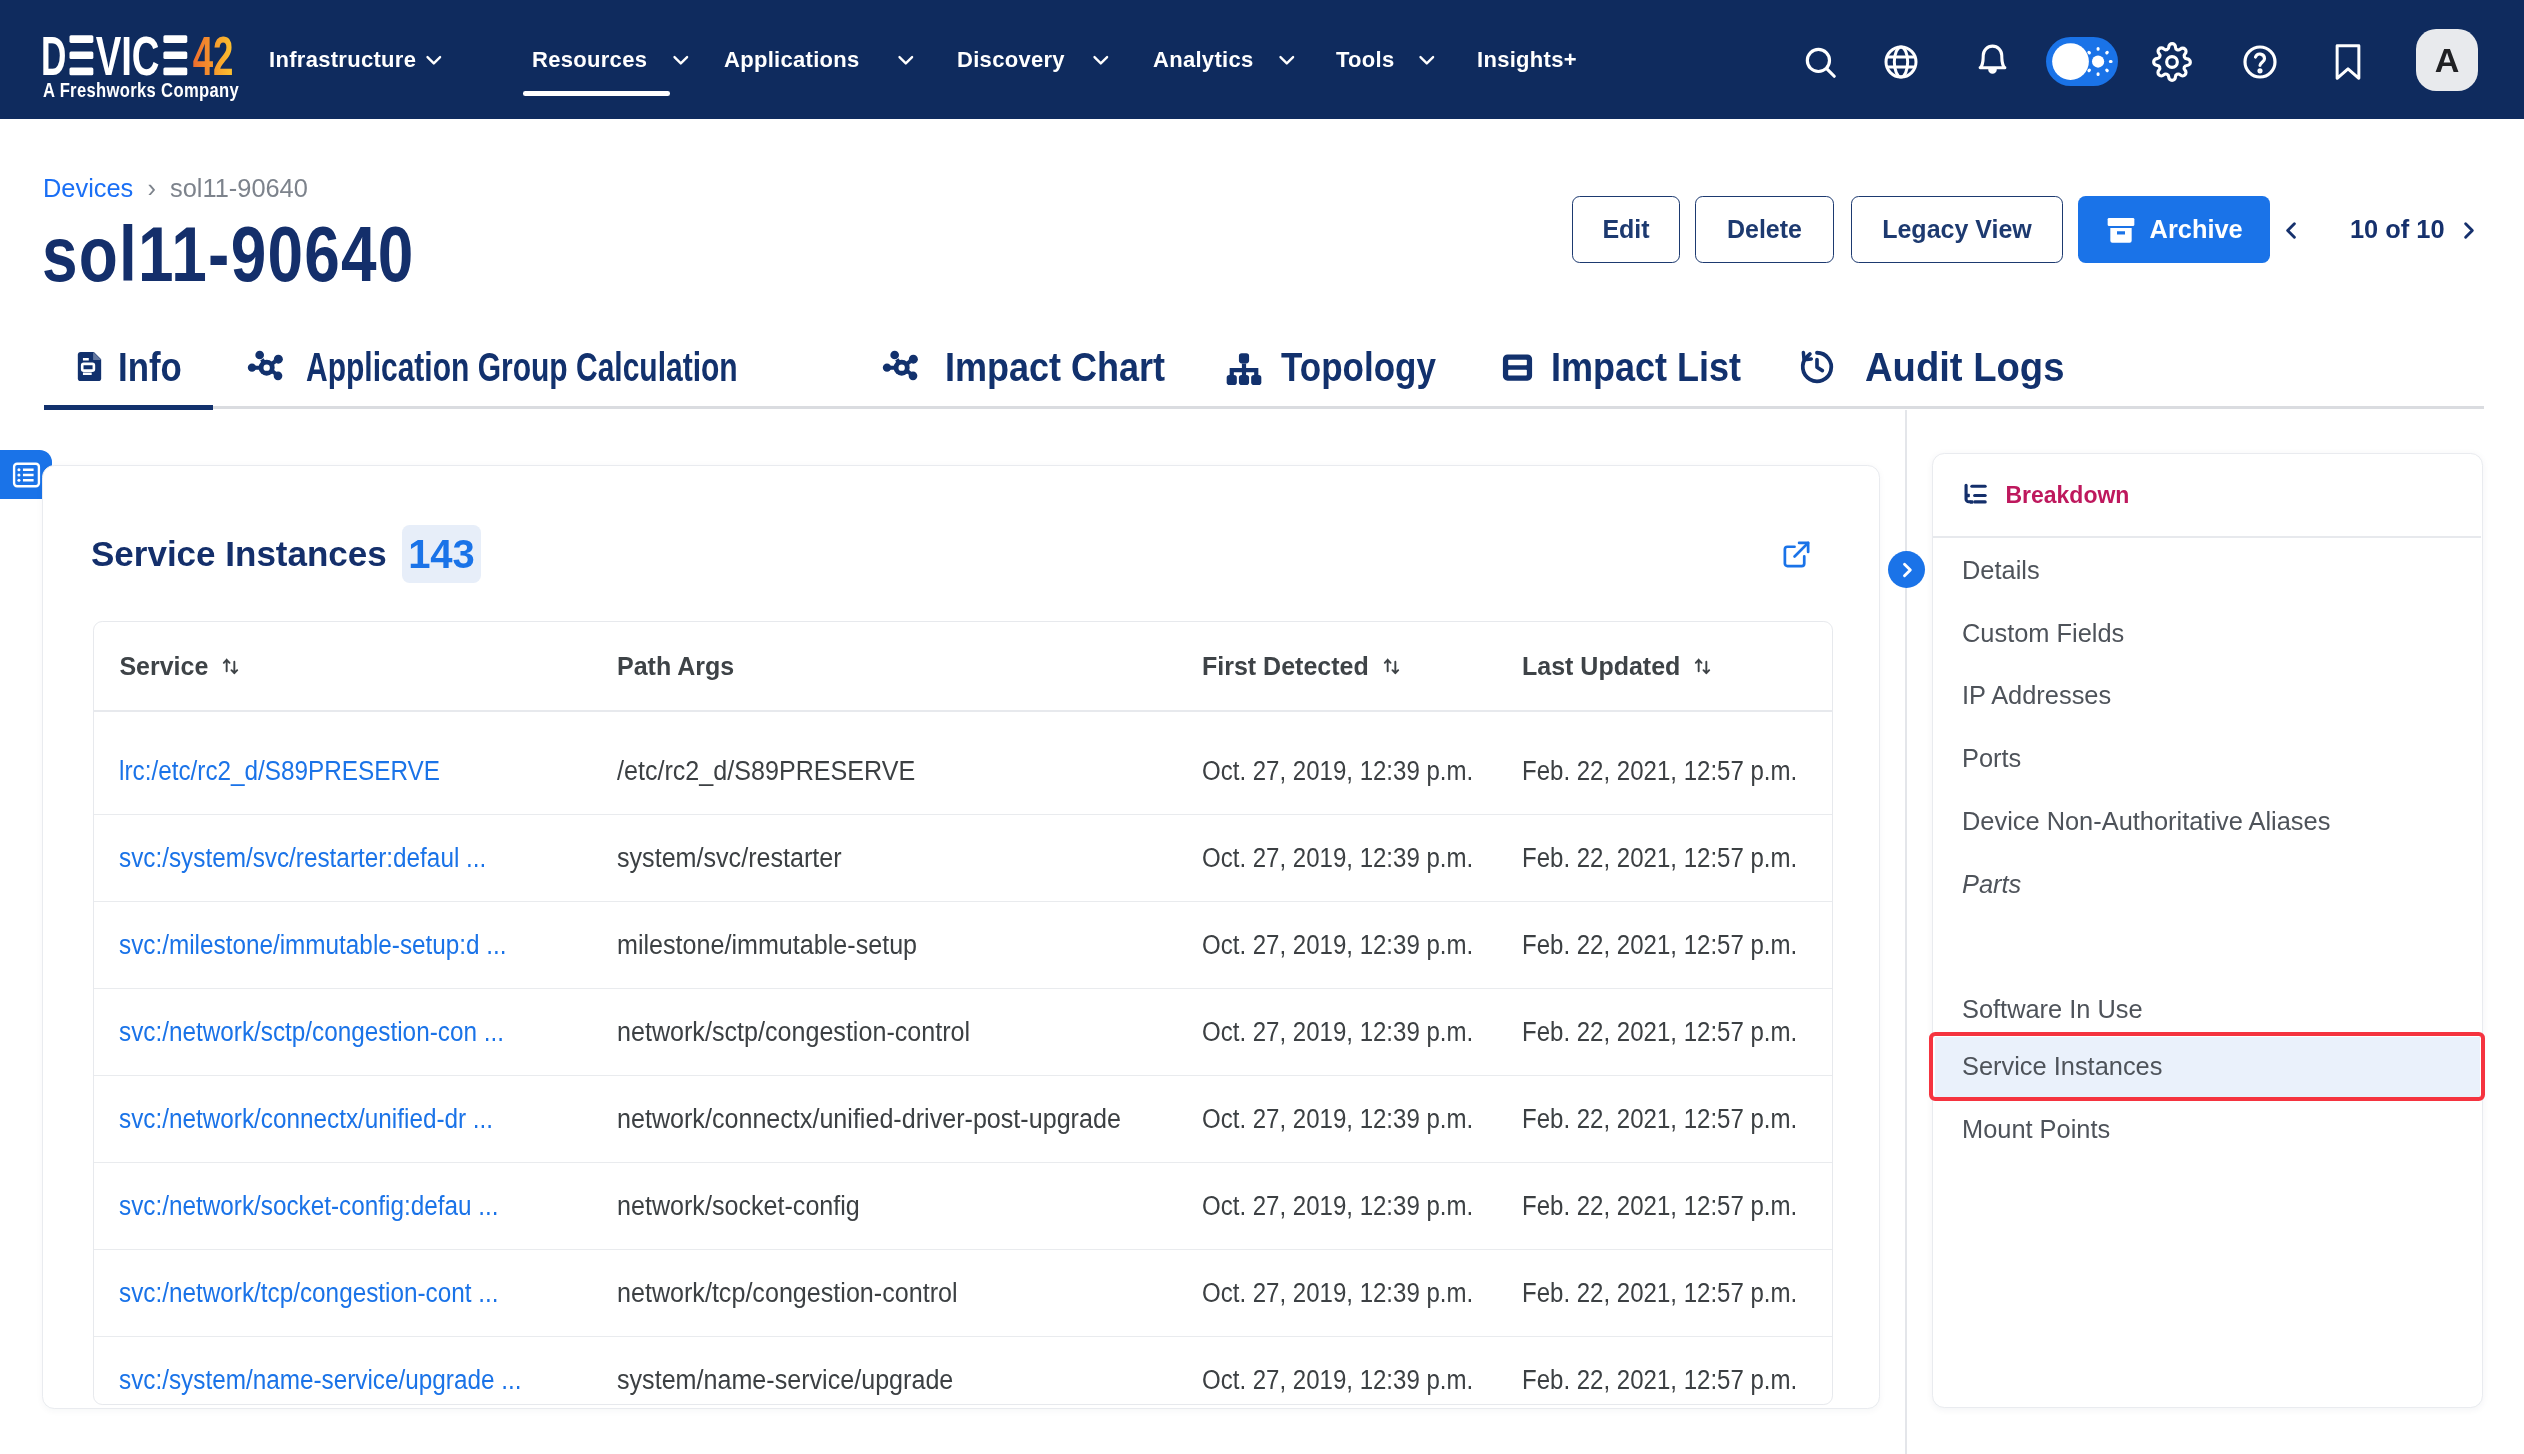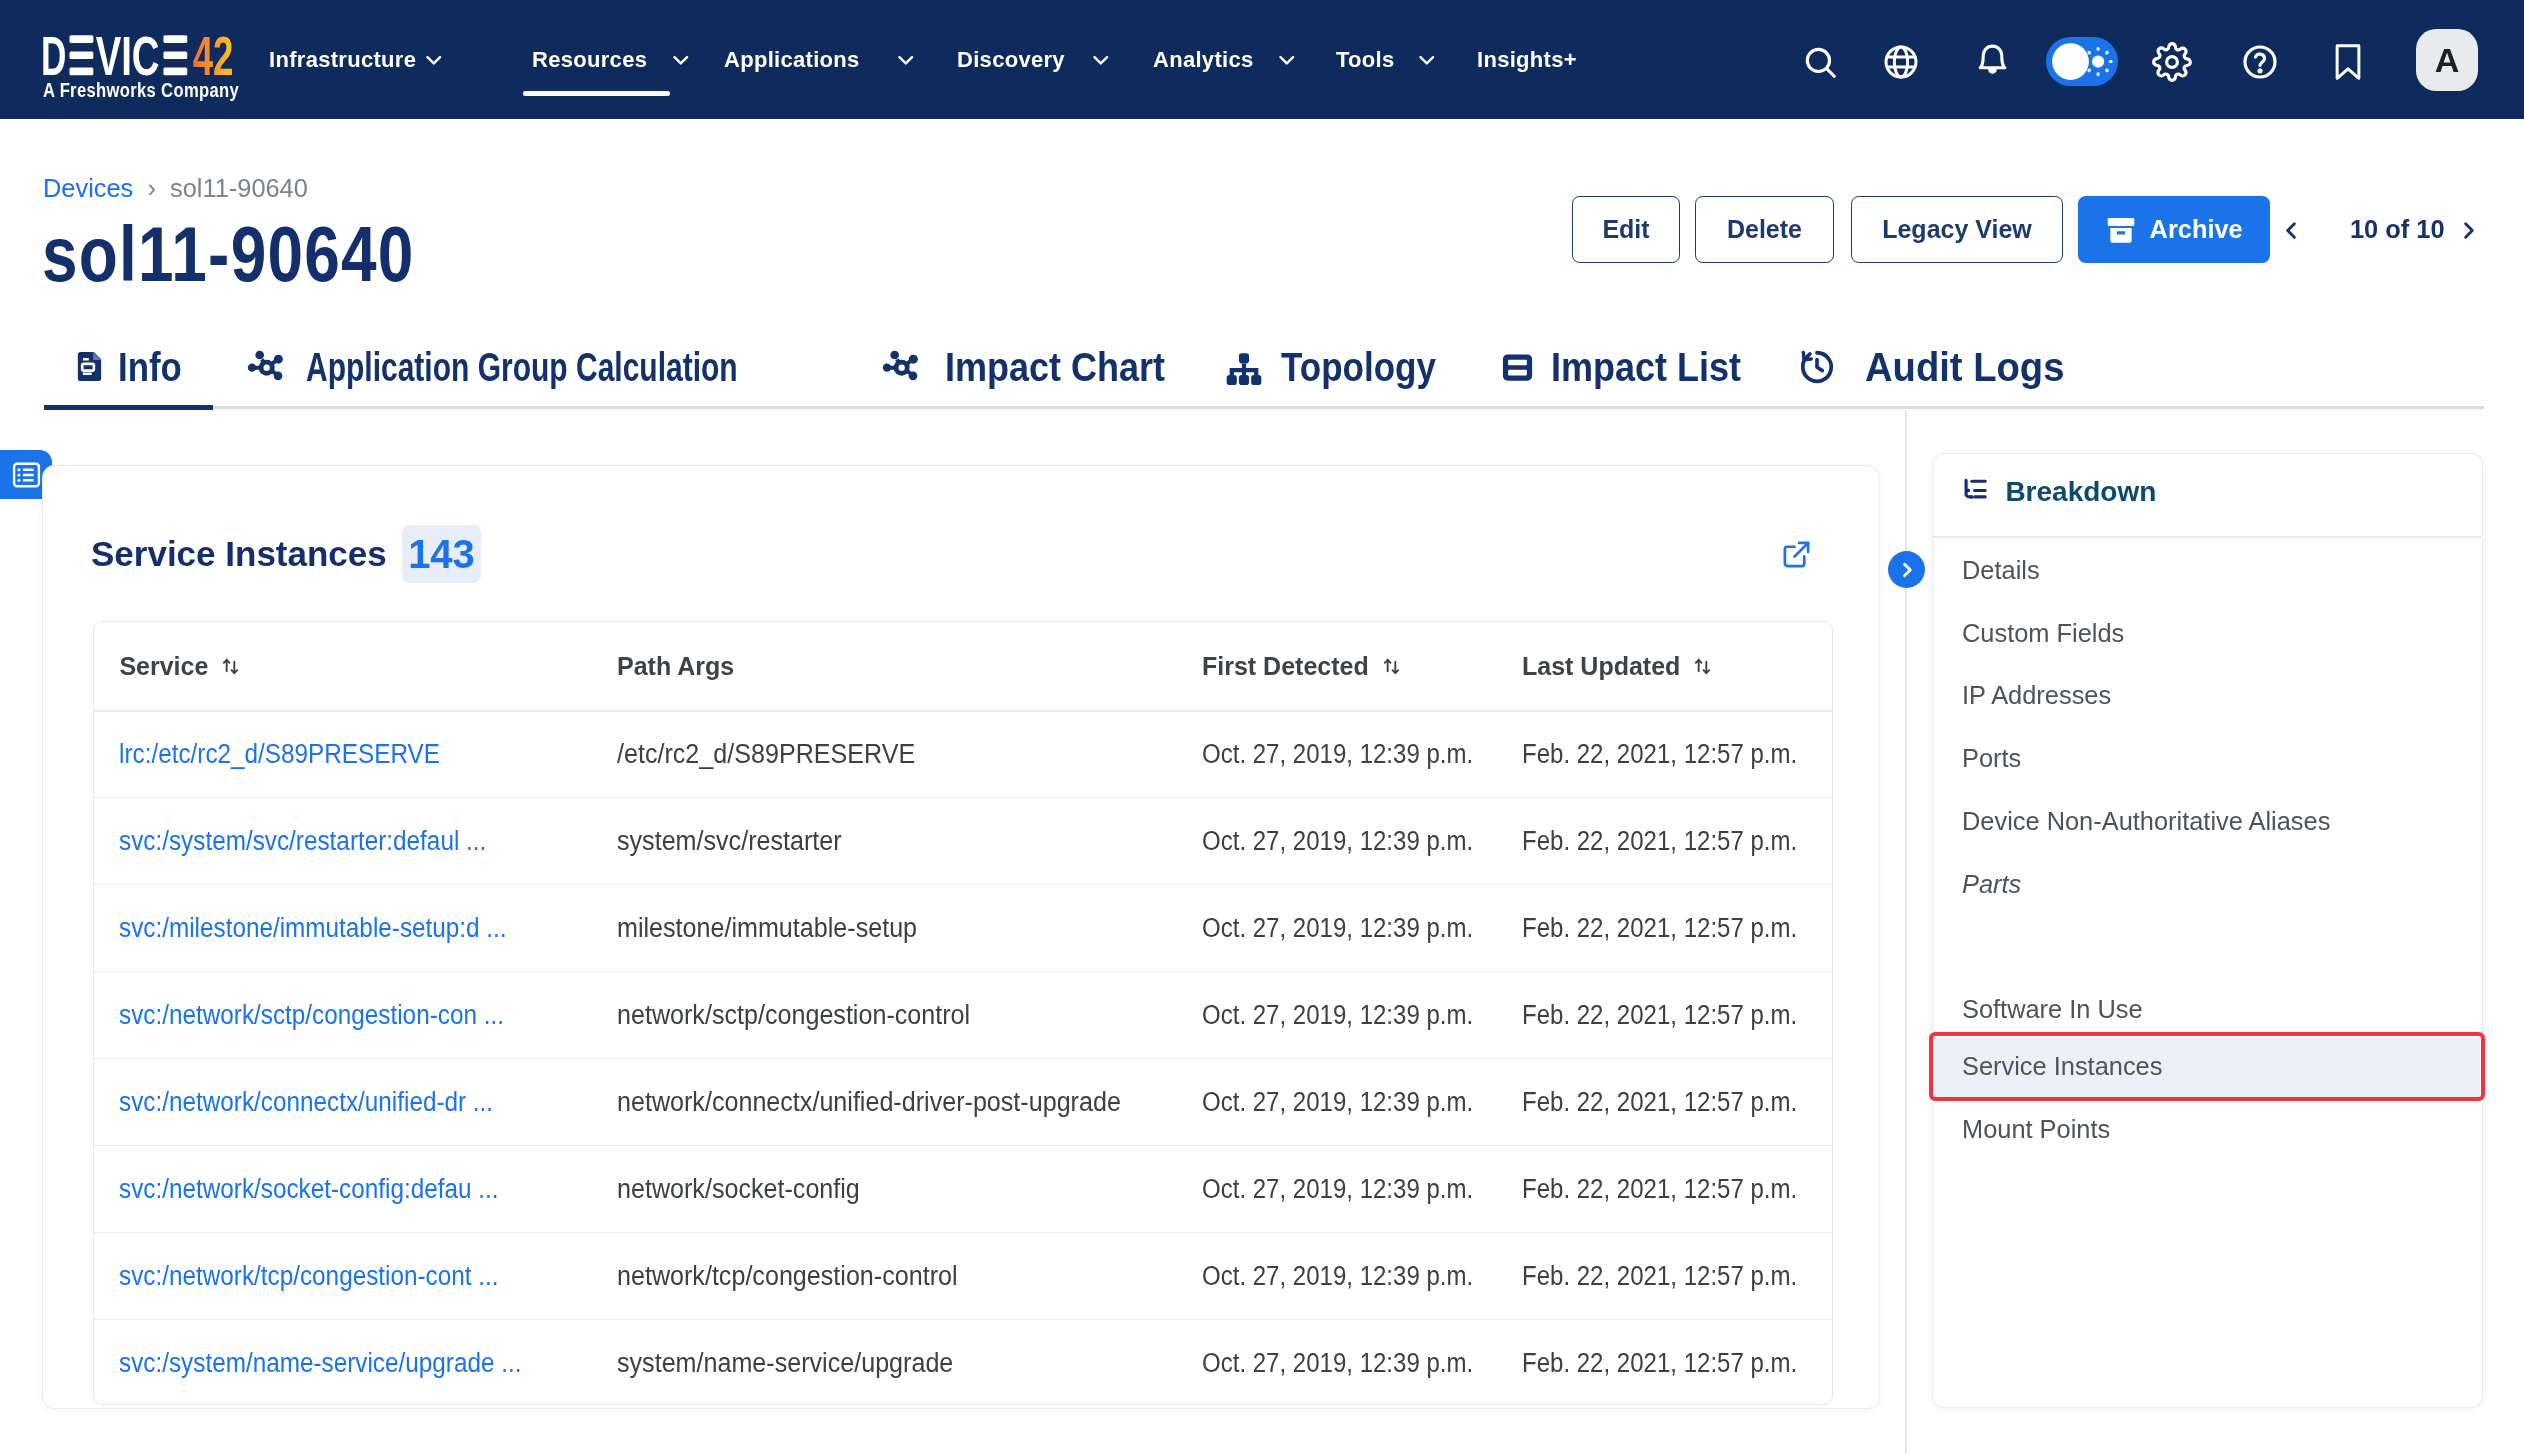--- a/index.html
+++ b/index.html
@@ -27,33 +27,33 @@
 #ltoggle { position:absolute; left:0; top:450px; width:52px; height:49px; background:#1a73e8; border-radius:0 12.3px 12.3px 0; display:flex; align-items:center; justify-content:center; }
 
 #card { position:absolute; left:42px; top:465px; width:1838px; height:944px; background:#fff; border:1.5px solid #e9ebef; border-radius:12.3px; box-shadow:0 1.5px 7.7px rgba(20,40,80,.04); }
 #cardtitle { position:absolute; left:48px; top:66px; font-size:35px; line-height:43px; font-weight:700; color:#142f6b; }
 #badge { position:absolute; left:359px; top:59px; width:79px; height:58px; background:#e7eef9; border-radius:7.7px; color:#1a73e8; font-size:40px; font-weight:700; display:flex; align-items:center; justify-content:center; }
 #extlink { position:absolute; left:1738px; top:73px; }
 
 #tbl { position:absolute; left:50px; top:155px; width:1740px; height:784px; border:1.5px solid #e7e9ed; border-radius:9.2px; overflow:hidden; }
 .th { position:absolute; top:0; height:88px; display:flex; align-items:center; gap:10.8px; font-size:25px; font-weight:700; color:#3e4347; }
 #hline { position:absolute; left:0; top:88px; width:1740px; height:1.5px; background:#e7e9ed; }
-.row { position:absolute; left:0; width:1740px; height:87px; border-bottom:1.5px solid #e9ebee; }
+.row { position:absolute; left:0; width:1740px; height:87px; border-bottom:1.5px solid #e9ebee;margin-top:17px; }
 .c1 { position:absolute; left:25.4px; top:0; height:100%; display:flex; align-items:center; font-size:27px; color:#1a73e8; }
 .c1 > i { font-style:normal; display:inline-block; transform:scaleX(0.9); transform-origin:0 50%; white-space:nowrap; }
 .c2 { position:absolute; left:523px; top:0; height:100%; display:flex; align-items:center; font-size:27px; color:#3c4043; }
 .c2 > i { font-style:normal; display:inline-block; transform:scaleX(0.93); transform-origin:0 50%; white-space:nowrap; }
 .c3 { position:absolute; left:1108px; top:0; height:100%; display:flex; align-items:center; font-size:27px; color:#3c4043; }
 .c4 { position:absolute; left:1428px; top:0; height:100%; display:flex; align-items:center; font-size:27px; color:#3c4043; }
 
 #vdiv { position:absolute; left:1905px; top:410px; width:1.5px; height:1045px; background:#e4e6ea; }
 #circ { position:absolute; left:1888px; top:551px; width:37px; height:37px; border-radius:50%; background:#1a73e8; display:flex; align-items:center; justify-content:center; }
 
 #panel { position:absolute; left:1932px; top:453px; width:551px; height:955px; background:#fff; border:1.5px solid #e9ebef; border-radius:12.3px; box-shadow:0 1.5px 7.7px rgba(20,40,80,.05); }
-#ptitle { position:absolute; left:28px; top:21.6px; height:40px; display:flex; gap:15.4px; color:#0c4a6e; font-size:28px; font-weight:700; }
+#ptitle { position:absolute; left:28px; top:21.6px; height:40px; display:flex; align-items:center; gap:15.4px; color:#be185d; font-size:23px; font-weight:700; }
 #pdiv { position:absolute; left:0; top:82px; width:548px; height:1.5px; background:#e7e9ed; }
 .pitem { position:absolute; left:29px; width:493px; height:63px; display:flex; align-items:center; font-size:25.4px; color:#4e535a; }
 #hlrow { position:absolute; left:1.5px; top:583px; width:545px; height:60px; background:#eaf1fb; }
 #redbox { position:absolute; left:1929px; top:1032px; width:556px; height:69px; border:4.6px solid #f5333f; border-radius:6.2px; }
 .c3 > span, .c4 > span { display:inline-block; transform:scaleX(0.89); transform-origin:0 50%; }
 </style>
 </head>
 <body>
 <div id="nav">
   <svg class="abs" style="left:41px; top:35px;" width="194" height="42" viewBox="0 0 252 54">

